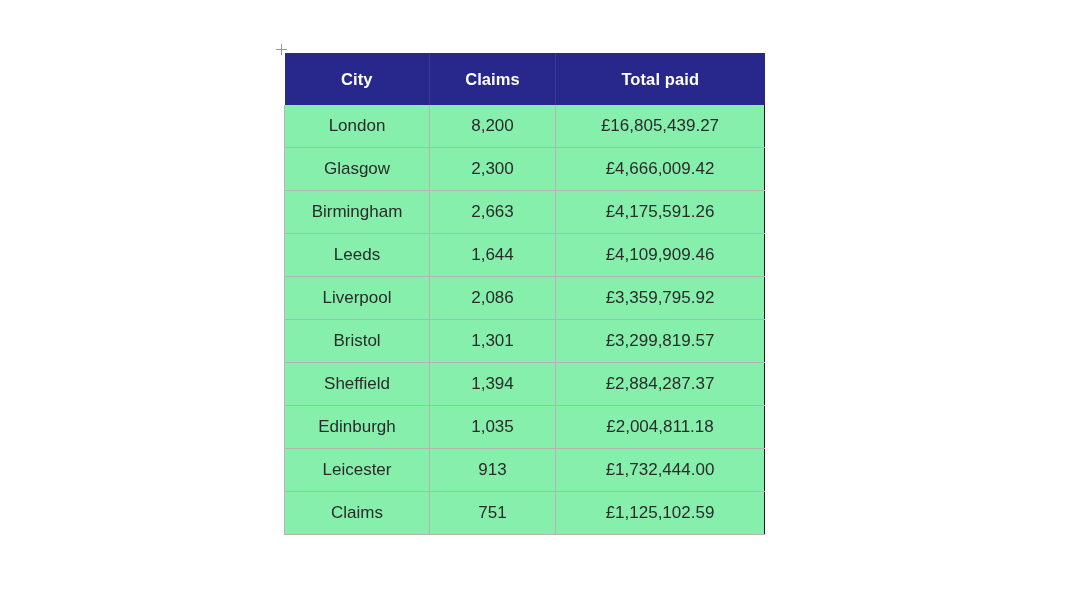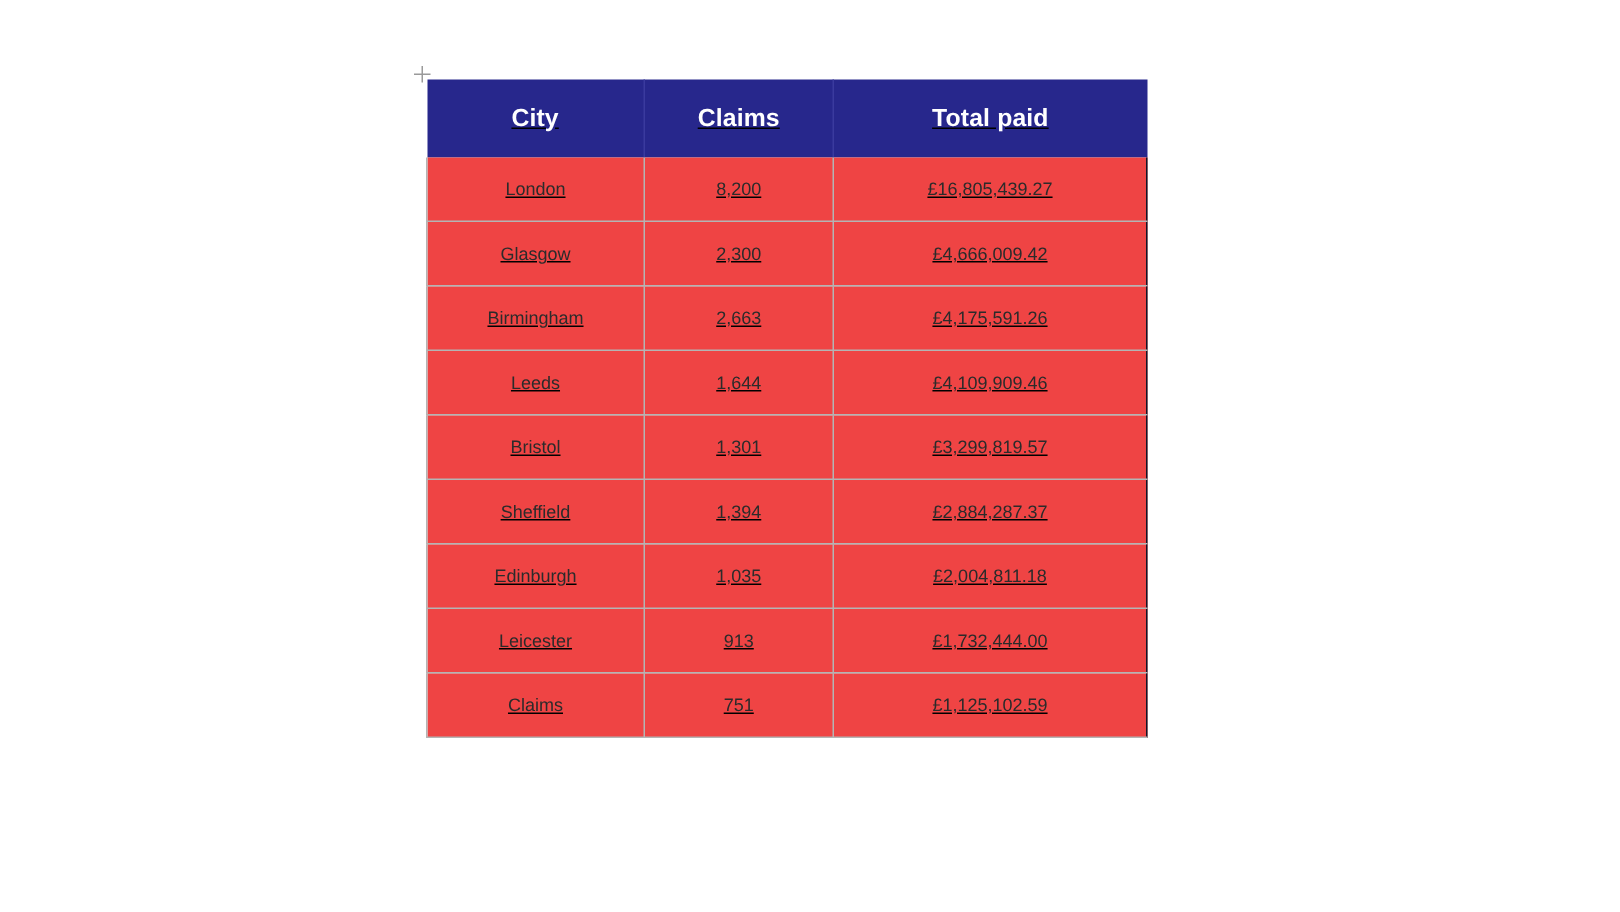--- a/index.html
+++ b/index.html
@@ -52,21 +52,20 @@
     width: 1px;
     height: 11px;
     background: #9a9a9a;
   }
 
   .table-wrap {
     position: absolute;
     left: 284px;
     top: 53px;
     width: 480px;
-    text-decoration: underline;
   }
 
   table.data-table {
     width: 480px;
     border-collapse: collapse;
     table-layout: fixed;
   }
 
   table.data-table col.c-city   { width: 145px; }
   table.data-table col.c-claims { width: 126px; }
@@ -83,23 +82,23 @@
     padding: 0 6px;
     border-right: 1px solid #3a3a9e;
     letter-spacing: 0.1px;
   }
   thead th:last-child { border-right: none; }
 
   tbody td {
     height: 42px;
     text-align: center;
     vertical-align: middle;
-    font-size: 12px;
+    font-size: 17px;
     color: #2b2b2b;
-    background: #ef4444;
+    background: #86efac;
     border-right: 1px solid #b4b4b4;
     border-bottom: 1px solid #b4b4b4;
     padding: 0 6px;
     white-space: nowrap;
   }
   tbody tr td:first-child {
     border-left: 1px solid #b4b4b4;
   }
   tbody tr td:last-child {
     border-right: 1px solid #0f172a;
@@ -141,20 +140,25 @@
           <td>Birmingham</td>
           <td>2,663</td>
           <td>£4,175,591.26</td>
         </tr>
         <tr>
           <td>Leeds</td>
           <td>1,644</td>
           <td>£4,109,909.46</td>
         </tr>
         <tr>
+          <td>Liverpool</td>
+          <td>2,086</td>
+          <td>£3,359,795.92</td>
+        </tr>
+        <tr>
           <td>Bristol</td>
           <td>1,301</td>
           <td>£3,299,819.57</td>
         </tr>
         <tr>
           <td>Sheffield</td>
           <td>1,394</td>
           <td>£2,884,287.37</td>
         </tr>
         <tr>

